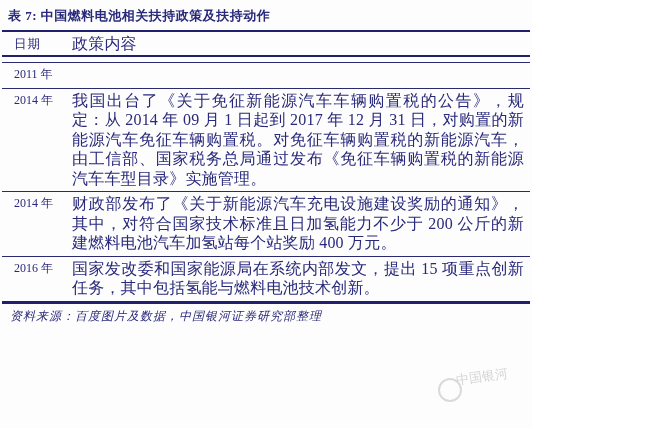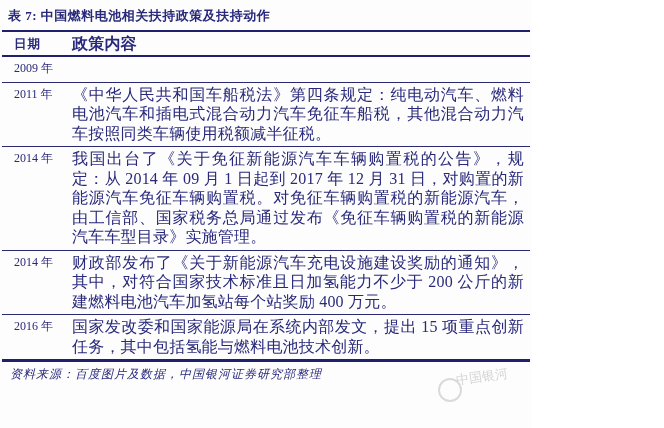--- a/index.html
+++ b/index.html
@@ -16,21 +16,21 @@
   .title {
     font-size: 13px;
     font-weight: bold;
     padding: 7px 8px 5px 8px;
     letter-spacing: 0.5px;
   }
   .rule-thick { border: 0; border-top: 2px solid #20206e; margin: 0 2px; }
   .rule-bottom { border: 0; border-top: 3px solid #20206e; margin: 0 2px; }
   .thead {
     display: flex;
-    font-weight: bold;
+    font-weight: normal;
     font-size: 12.5px;
     padding: 4px 0 3px 0;
     border-bottom: 2px solid #20206e;
     margin: 0 2px;
     letter-spacing: 1px;
   }
   .tbody { margin: 0 2px; }
   .trow {
     display: flex;
     border-bottom: 1px solid #2a2a72;
@@ -99,26 +99,24 @@
   <hr class="rule-thick">
 
   <div class="thead">
     <div class="cell-year">日期</div>
     <div class="cell-content">政策内容</div>
   </div>
 
   <div class="tbody">
 
     <div class="trow">
-      <div class="cell-year">2009 年</div>
     </div>
 
     <div class="trow">
       <div class="cell-year">2011 年</div>
-      <div class="cell-content">《中华人民共和国车船税法》第四条规定：纯电动汽车、燃料电池汽车和插电式混合动力汽车免征车船税，其他混合动力汽车按照同类车辆使用税额减半征税。</div>
     </div>
 
     <div class="trow">
       <div class="cell-year">2014 年</div>
       <div class="cell-content">我国出台了《关于免征新能源汽车车辆购置税的公告》，规定：从 2014 年 09 月 1 日起到 2017 年 12 月 31 日，对购置的新能源汽车免征车辆购置税。对免征车辆购置税的新能源汽车，由工信部、国家税务总局通过发布《免征车辆购置税的新能源汽车车型目录》实施管理。</div>
     </div>
 
     <div class="trow">
       <div class="cell-year">2014 年</div>
       <div class="cell-content">财政部发布了《关于新能源汽车充电设施建设奖励的通知》，其中，对符合国家技术标准且日加氢能力不少于 200 公斤的新建燃料电池汽车加氢站每个站奖励 400 万元。</div>

